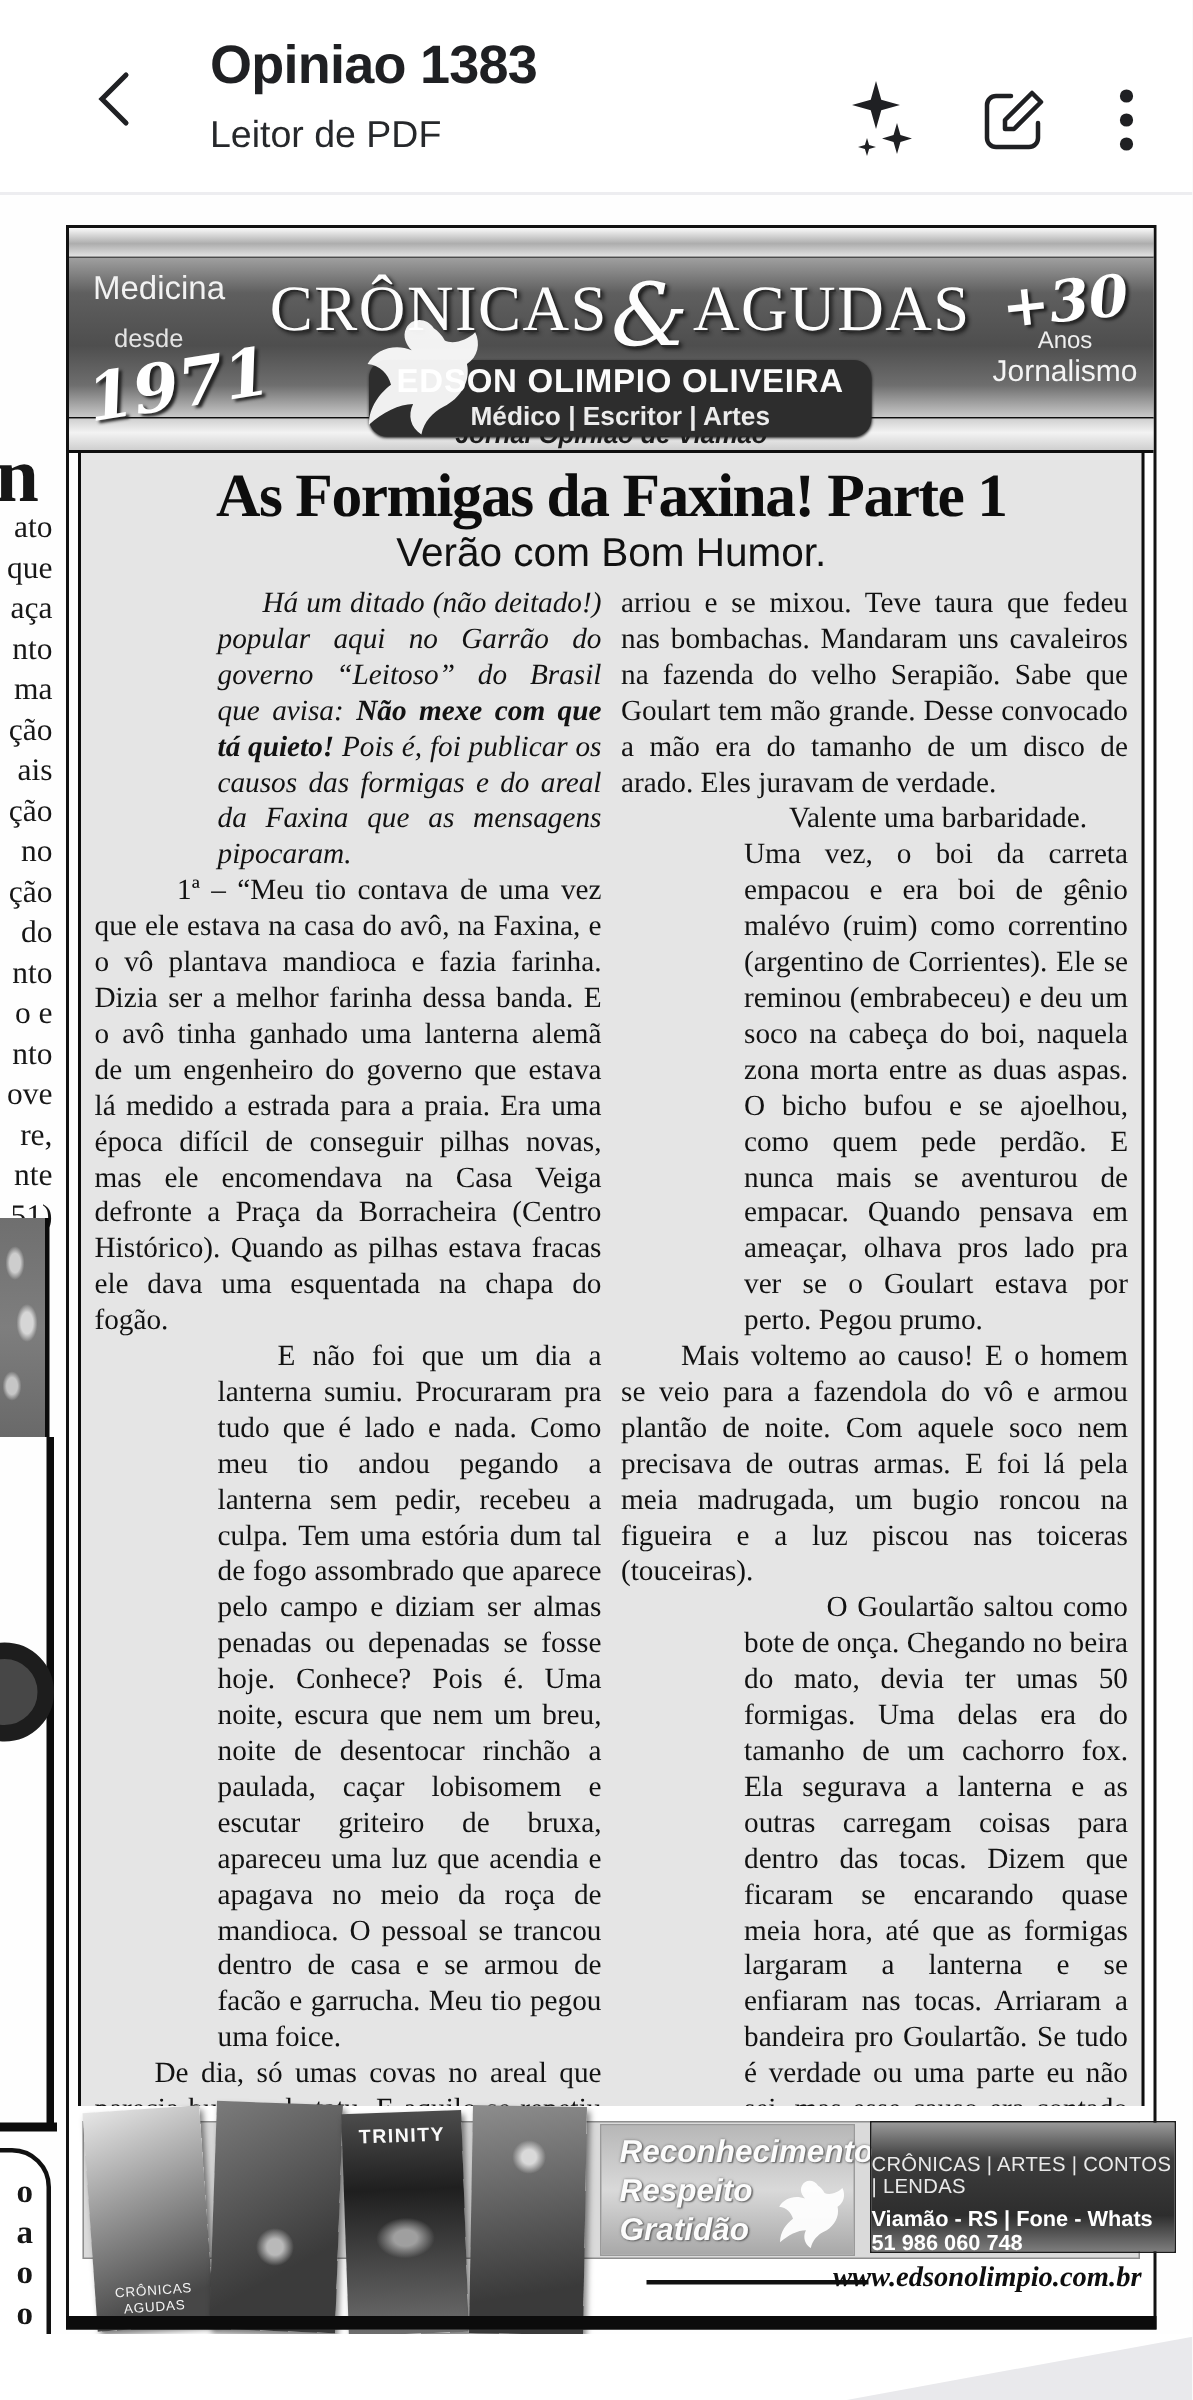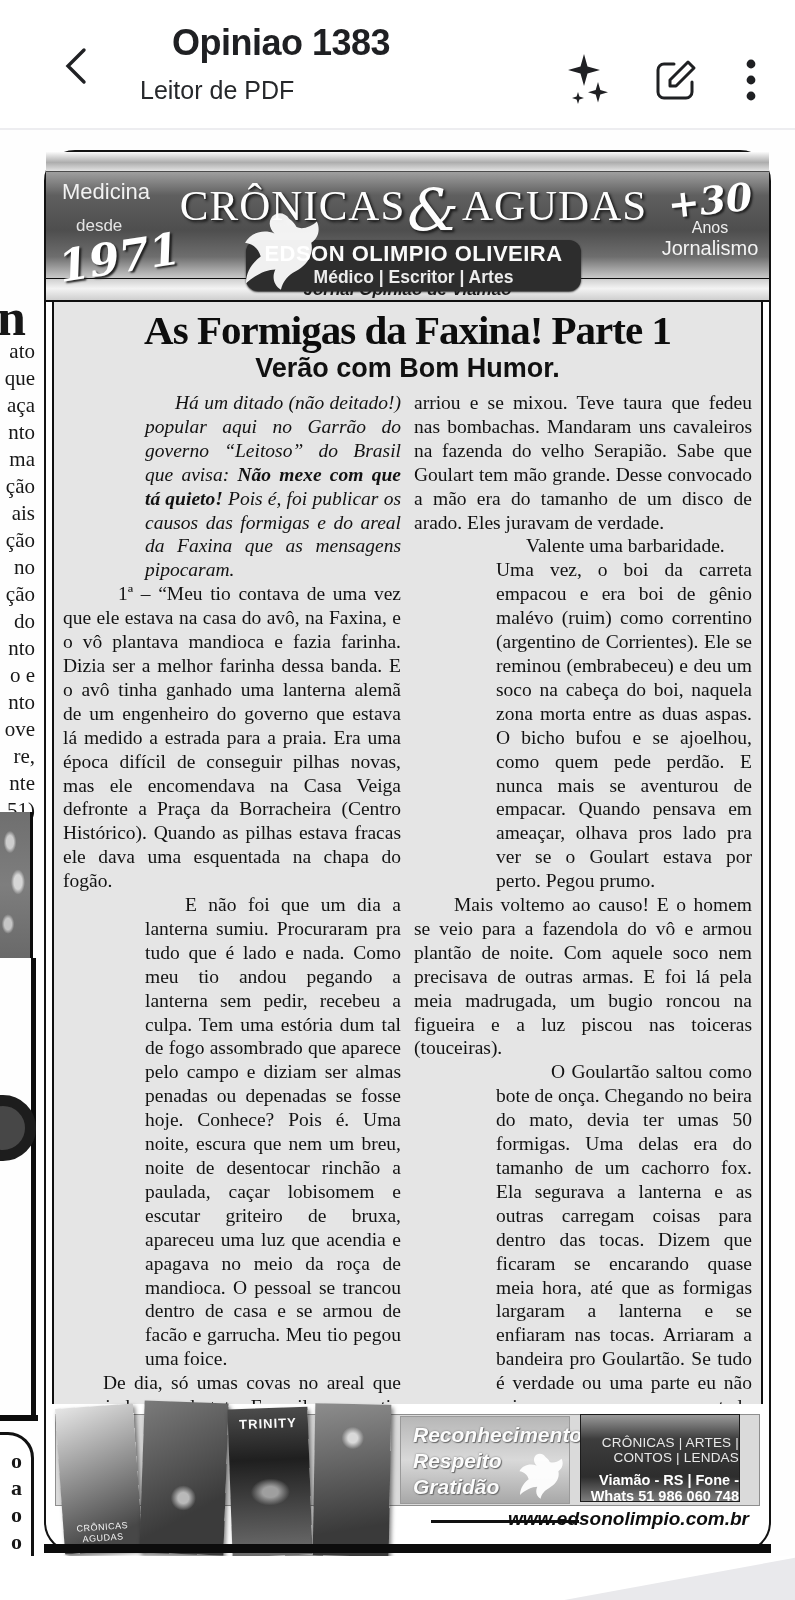--- a/index.html
+++ b/index.html
@@ -5,21 +5,21 @@
   * { margin:0; padding:0; box-sizing:border-box; }
   html,body { width:795px; height:1600px; background:#fff; overflow:hidden;
               font-family:"Liberation Sans", sans-serif; }
   body { position:relative; }
 
   
   .appbar { position:absolute; left:0; top:0; width:795px; height:130px;
             background:#fff; border-bottom:2px solid #ededf0; }
   .back-btn { position:absolute; left:56px; top:42px; width:44px; height:48px; cursor:pointer; }
   .appbar-title { position:absolute; left:140px; top:22px; font-size:36px; font-weight:bold;
-                  color:#1f2023; letter-spacing:-0.5px;margin-left:32px; }
+                  color:#1f2023; letter-spacing:-0.5px; }
   .appbar-sub { position:absolute; left:140px; top:76px; font-size:25px; color:#26282b; }
   .ai-btn   { position:absolute; left:562px; top:52px; width:52px; height:56px; }
   .edit-btn { position:absolute; left:652px; top:56px; width:48px; height:48px; }
   .menu-btn { position:absolute; left:738px; top:52px; width:26px; height:56px; }
 
   
   .pdf-area { position:absolute; left:0; top:130px; width:795px; height:1470px; background:#fefefe; }
 
   
   .margin-col { position:absolute; left:0; top:130px; width:40px; height:1470px; overflow:hidden;
@@ -77,21 +77,21 @@
   .strip { height:24px; background:linear-gradient(180deg,#cfcfcf,#f3f3f3 45%,#cFcFcF);
            border-top:1px solid #0e0e0e; border-bottom:2px solid #0e0e0e;
            text-align:center; font-size:17px; font-weight:bold; font-style:italic; color:#1c1c1c;
            line-height:21px; }
 
   .article { position:relative; margin:0 6px; height:1102px; background:#e5e5e5;
              border-left:2px solid #0e0e0e; border-right:2px solid #0e0e0e;
              padding:6px 9px 0; overflow:hidden; }
   .art-title { text-align:center; font-family:"Liberation Serif", serif; font-weight:bold;
                font-size:41px; letter-spacing:-1px; color:#0d0d0d; line-height:44px; }
-  .art-sub { text-align:center; font-weight:bold; font-size:27px; color:#111; margin-top:1px; }
+  .art-sub { text-align:center; font-weight:normal; font-size:27px; color:#111; margin-top:1px; }
 
   .cols { display:flex; gap:13px; margin-top:7px;
           font-family:"Liberation Serif", serif; font-size:19.5px; line-height:23.9px;
           color:#121212; text-align:justify; }
   .col { flex:1; min-width:0; }
   .p-ind   { margin-left:82px; }
   .p-it    { font-style:italic; }
   .p-bold  { font-weight:bold; }
   .ti30 { text-indent:30px; } .ti40 { text-indent:40px; }
   .ti55 { text-indent:55px; } .ti65 { text-indent:65px; }
@@ -115,28 +115,28 @@
                 font-size:13px; font-weight:bold; letter-spacing:1px; color:#fafafa; }
   .book4 { left:268px; top:0;    width:76px; height:152px; transform:rotate(1deg);
            background:radial-gradient(16px 16px at 38px 34px,#d9d9d9 30%,transparent 70%),
                       linear-gradient(170deg,#8d8d8d,#3a3a3a 80%); }
   .motto { position:absolute; left:354px; top:12px; width:170px; height:88px;
            background:linear-gradient(180deg,#b7b7b7,#d9d9d9 50%,#a8a8a8);
            border:1px solid #9a9a9a; padding:5px 0 0 12px;
            font-style:italic; font-weight:bold; font-size:21px; line-height:26px;
            color:#fcfcfc; text-shadow:1px 1px 1px #6a6a6a, 0 0 2px #777; }
   .motto-dove { position:absolute; right:2px; bottom:2px; width:54px; height:50px; opacity:.95; }
-  .contact { position:absolute; left:534px; top:10px; width:160px; height:88px;
+  .contact { position:absolute; left:534px; top:10px; width:204px; height:88px;
              background:linear-gradient(180deg,#9a9a9a,#3d3d3d 28%,#2d2d2d 72%,#7d7d7d);
-             border:1px solid #1c1c1c; color:#fff; text-align:right; padding-top:20px; }
+             border:1px solid #1c1c1c; color:#fff; text-align:left; padding-top:20px; }
   .contact .l1 { font-size:13.5px; letter-spacing:0.2px; color:#e9e9e9; }
   .contact .l2 { font-size:14.5px; font-weight:bold; margin-top:7px; }
   .site-line { position:absolute; right:190px; top:116px; width:148px; border-top:3px solid #111; }
-  .site-text { position:absolute; right:20px; top:104px; font-size:19px; font-weight:bold;
-               font-style:italic; color:#0e0e0e; }
+  .site-text { position:absolute; right:8px; top:104px; font-size:19px; font-weight:bold;
+               font-style:italic; color:#0e0e0e;font-family:Liberation Serif, serif; }
   .clip-bottom { position:absolute; left:-2px; bottom:-2px; width:727px; height:9px; background:#0c0c0c; }
 
   
   .page-corner { position:absolute; left:0; top:1556px; width:795px; height:44px; background:#fff; }
   .corner-shape { width:100%; height:100%; background:#e9e9ec;
                   clip-path:polygon(71% 100%, 100% 4%, 100% 100%); }
 
   svg { display:block; }
 </style>
 </head>
@@ -213,21 +213,21 @@
         <div>o</div>
           <div>a</div>
         <div>o</div>
           <div>o</div>
       </div>
 
     </div>
 
   </div>
 
-  <article class="clip" style="top:20px;border-radius:31px;">
+  <article class="clip" style="top:20px;">
     <div class="metal-top"></div>
 
     <div class="masthead">
       <div class="mh-left">
         <div class="mh-medicina">Medicina</div>
         <div class="mh-desde">desde</div>
         <div class="mh-year">1971</div>
       </div>
       <div class="mh-center">
         <div class="mh-title"><span>CRÔNICAS</span><span class="mh-amp">&amp;</span><span>AGUDAS</span></div>

